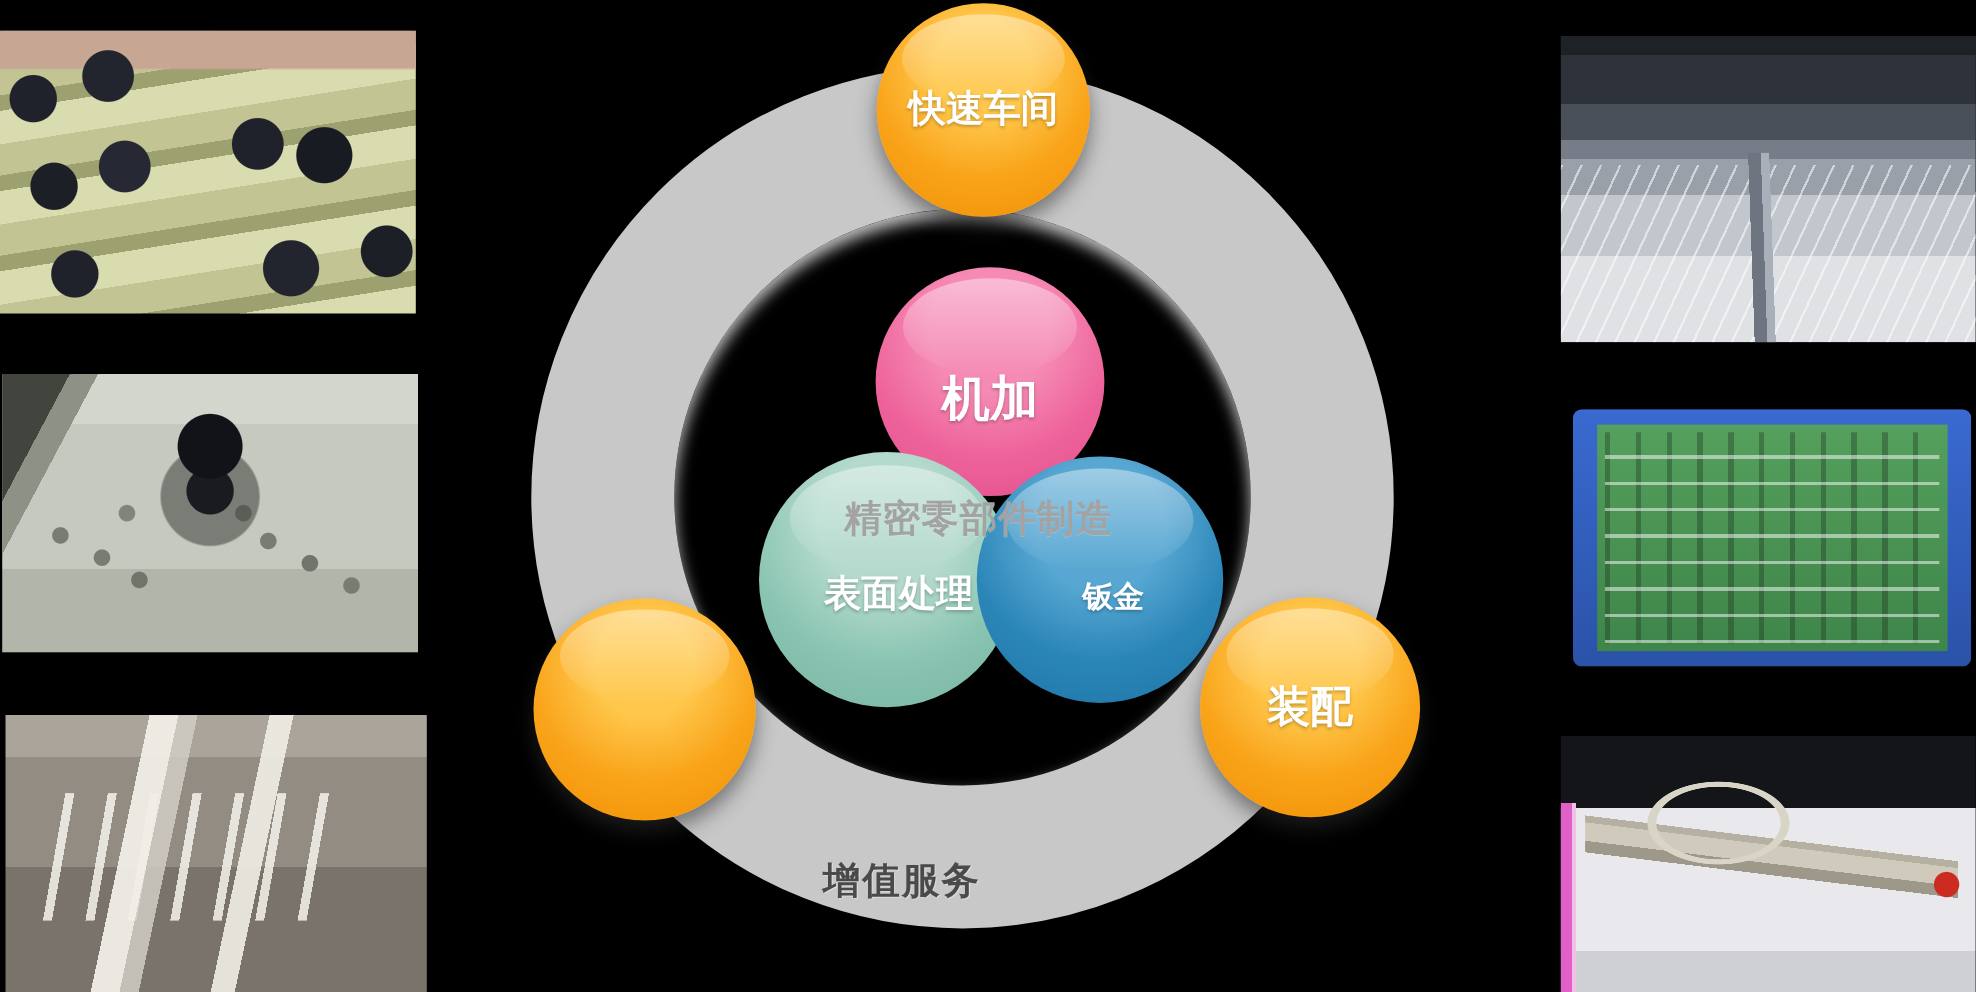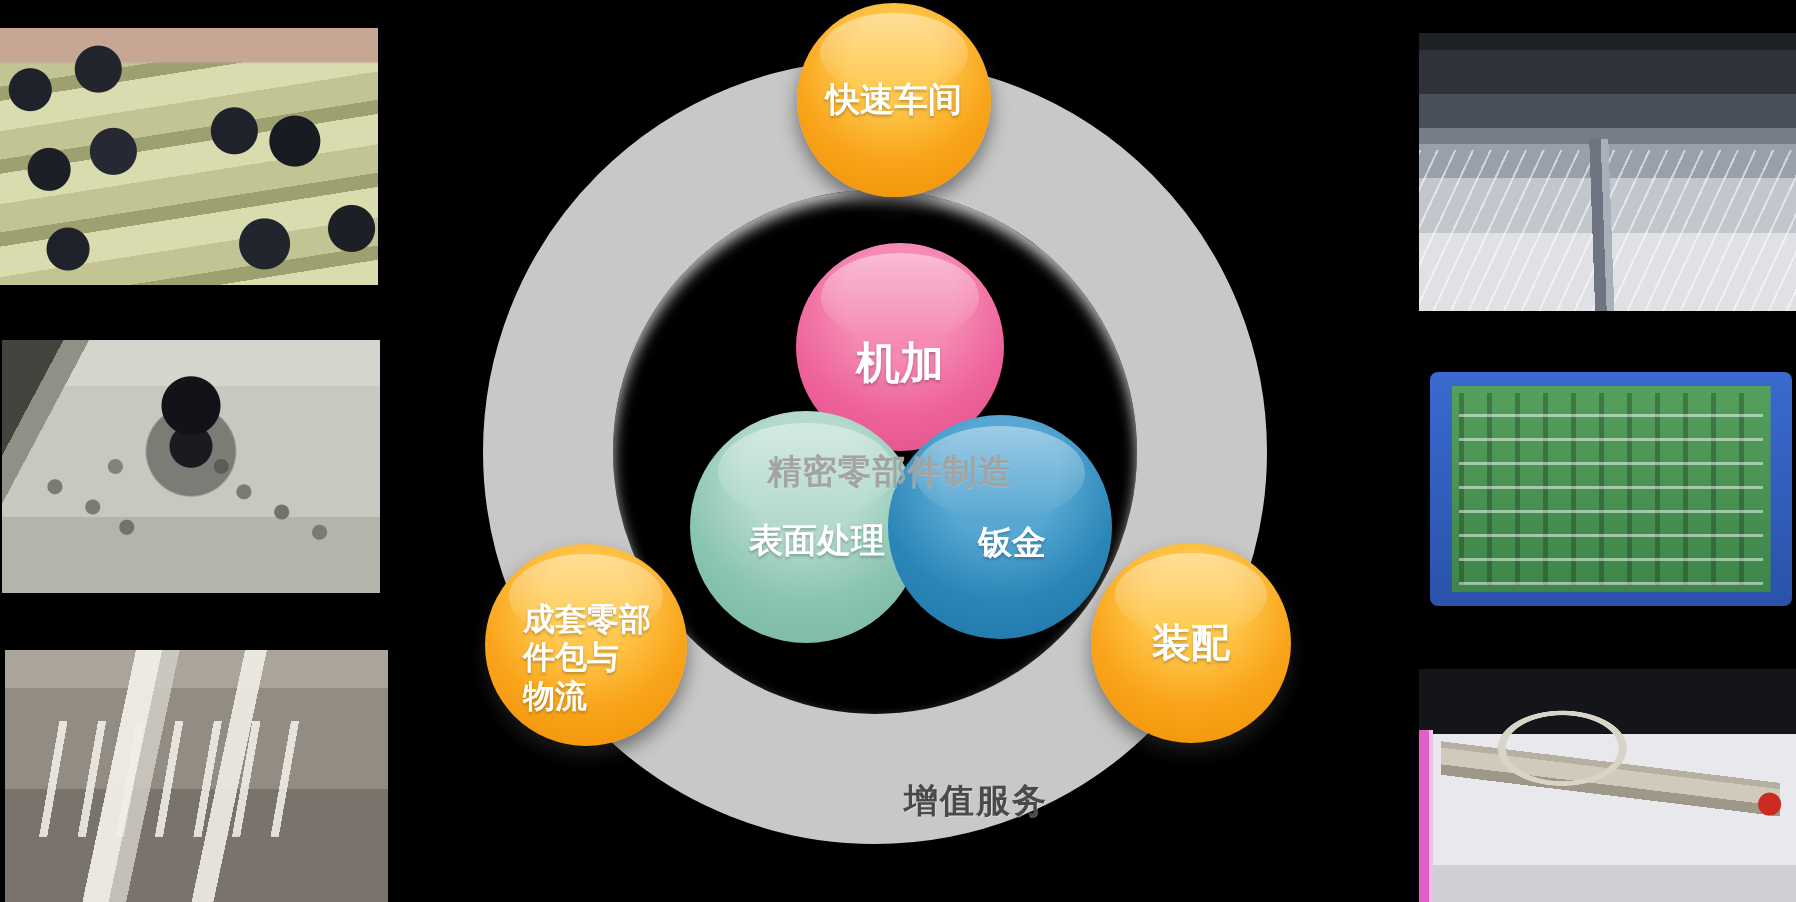--- a/index.html
+++ b/index.html
@@ -88,21 +88,21 @@
     background-repeat:no-repeat;
   }
 
   
   .ring{
     position:absolute;left:483px;top:60px;width:784px;height:784px;
     box-sizing:border-box;border:130px solid #c8c8c8;border-radius:50%;
     box-shadow:inset 0 8px 14px rgba(255,255,255,.75), 0 10px 16px rgba(0,0,0,.6);
   }
   .ring-label{
-    position:absolute;left:748px;top:778px;width:300px;text-align:right;
+    position:absolute;left:748px;top:778px;width:300px;text-align:left;
     font-size:34px;font-weight:bold;color:#4a4a4a;letter-spacing:2px;
     text-shadow:1px 1px 0 rgba(255,255,255,.35);
   }
 
   
   .circle{position:absolute;border-radius:50%;display:flex;align-items:center;justify-content:center;}
   .circle .gloss{
     position:absolute;top:5%;left:12%;right:12%;height:42%;border-radius:50%;
     background:linear-gradient(rgba(255,255,255,.42), rgba(255,255,255,0));
     pointer-events:none;
@@ -118,21 +118,21 @@
   .core-pink .lbl{font-size:44px;transform:translateY(16px);}
   .core-teal{
     left:690px;top:411px;width:232px;height:232px;z-index:4;
     background:radial-gradient(circle at 50% 28%, #b4dacd 0 30%, #8ac4b2 62%, #76b5a1 100%);
   }
   .core-teal .lbl{font-size:34px;transform:translateY(14px);margin-left:22px;}
   .core-blue{
     left:888px;top:415px;width:224px;height:224px;z-index:5;
     background:radial-gradient(circle at 50% 28%, #57a7d2 0 30%, #2b86b8 62%, #1f74a6 100%);
   }
-  .core-blue .lbl{font-size:34px;transform:translate(12px,16px);}
+  .core-blue .lbl{font-size:28px;transform:translate(12px,16px);}
   .center-label{
     position:absolute;left:690px;top:449px;width:400px;z-index:6;text-align:center;
     font-size:34px;font-weight:bold;color:#a3a3a3;letter-spacing:1px;
     text-shadow:0 1px 0 rgba(255,255,255,.18);
   }
 
   .orange{
     background:radial-gradient(circle at 50% 30%, #ffc84d 0 26%, #f9a41a 60%, #f18f04 100%);
     box-shadow:0 10px 18px rgba(45,45,45,.55);
     z-index:7;
@@ -178,25 +178,20 @@
 
     <div class="center-label">精密零部件制造</div>
 
     <div class="circle orange orange-top">
       <span class="gloss"></span>
       <span class="lbl">快速车间</span>
     </div>
 
     <div class="circle orange orange-left">
       <span class="gloss"></span>
-      <span class="lbl">
-        <span>成套零部</span><br>
-        <span>件包与</span><br>
-        <span>物流</span>
-      </span>
     </div>
 
     <div class="circle orange orange-right">
       <span class="gloss"></span>
       <span class="lbl">装配</span>
     </div>
 
     <div class="ring-label">增值服务</div>
 
   </div>

